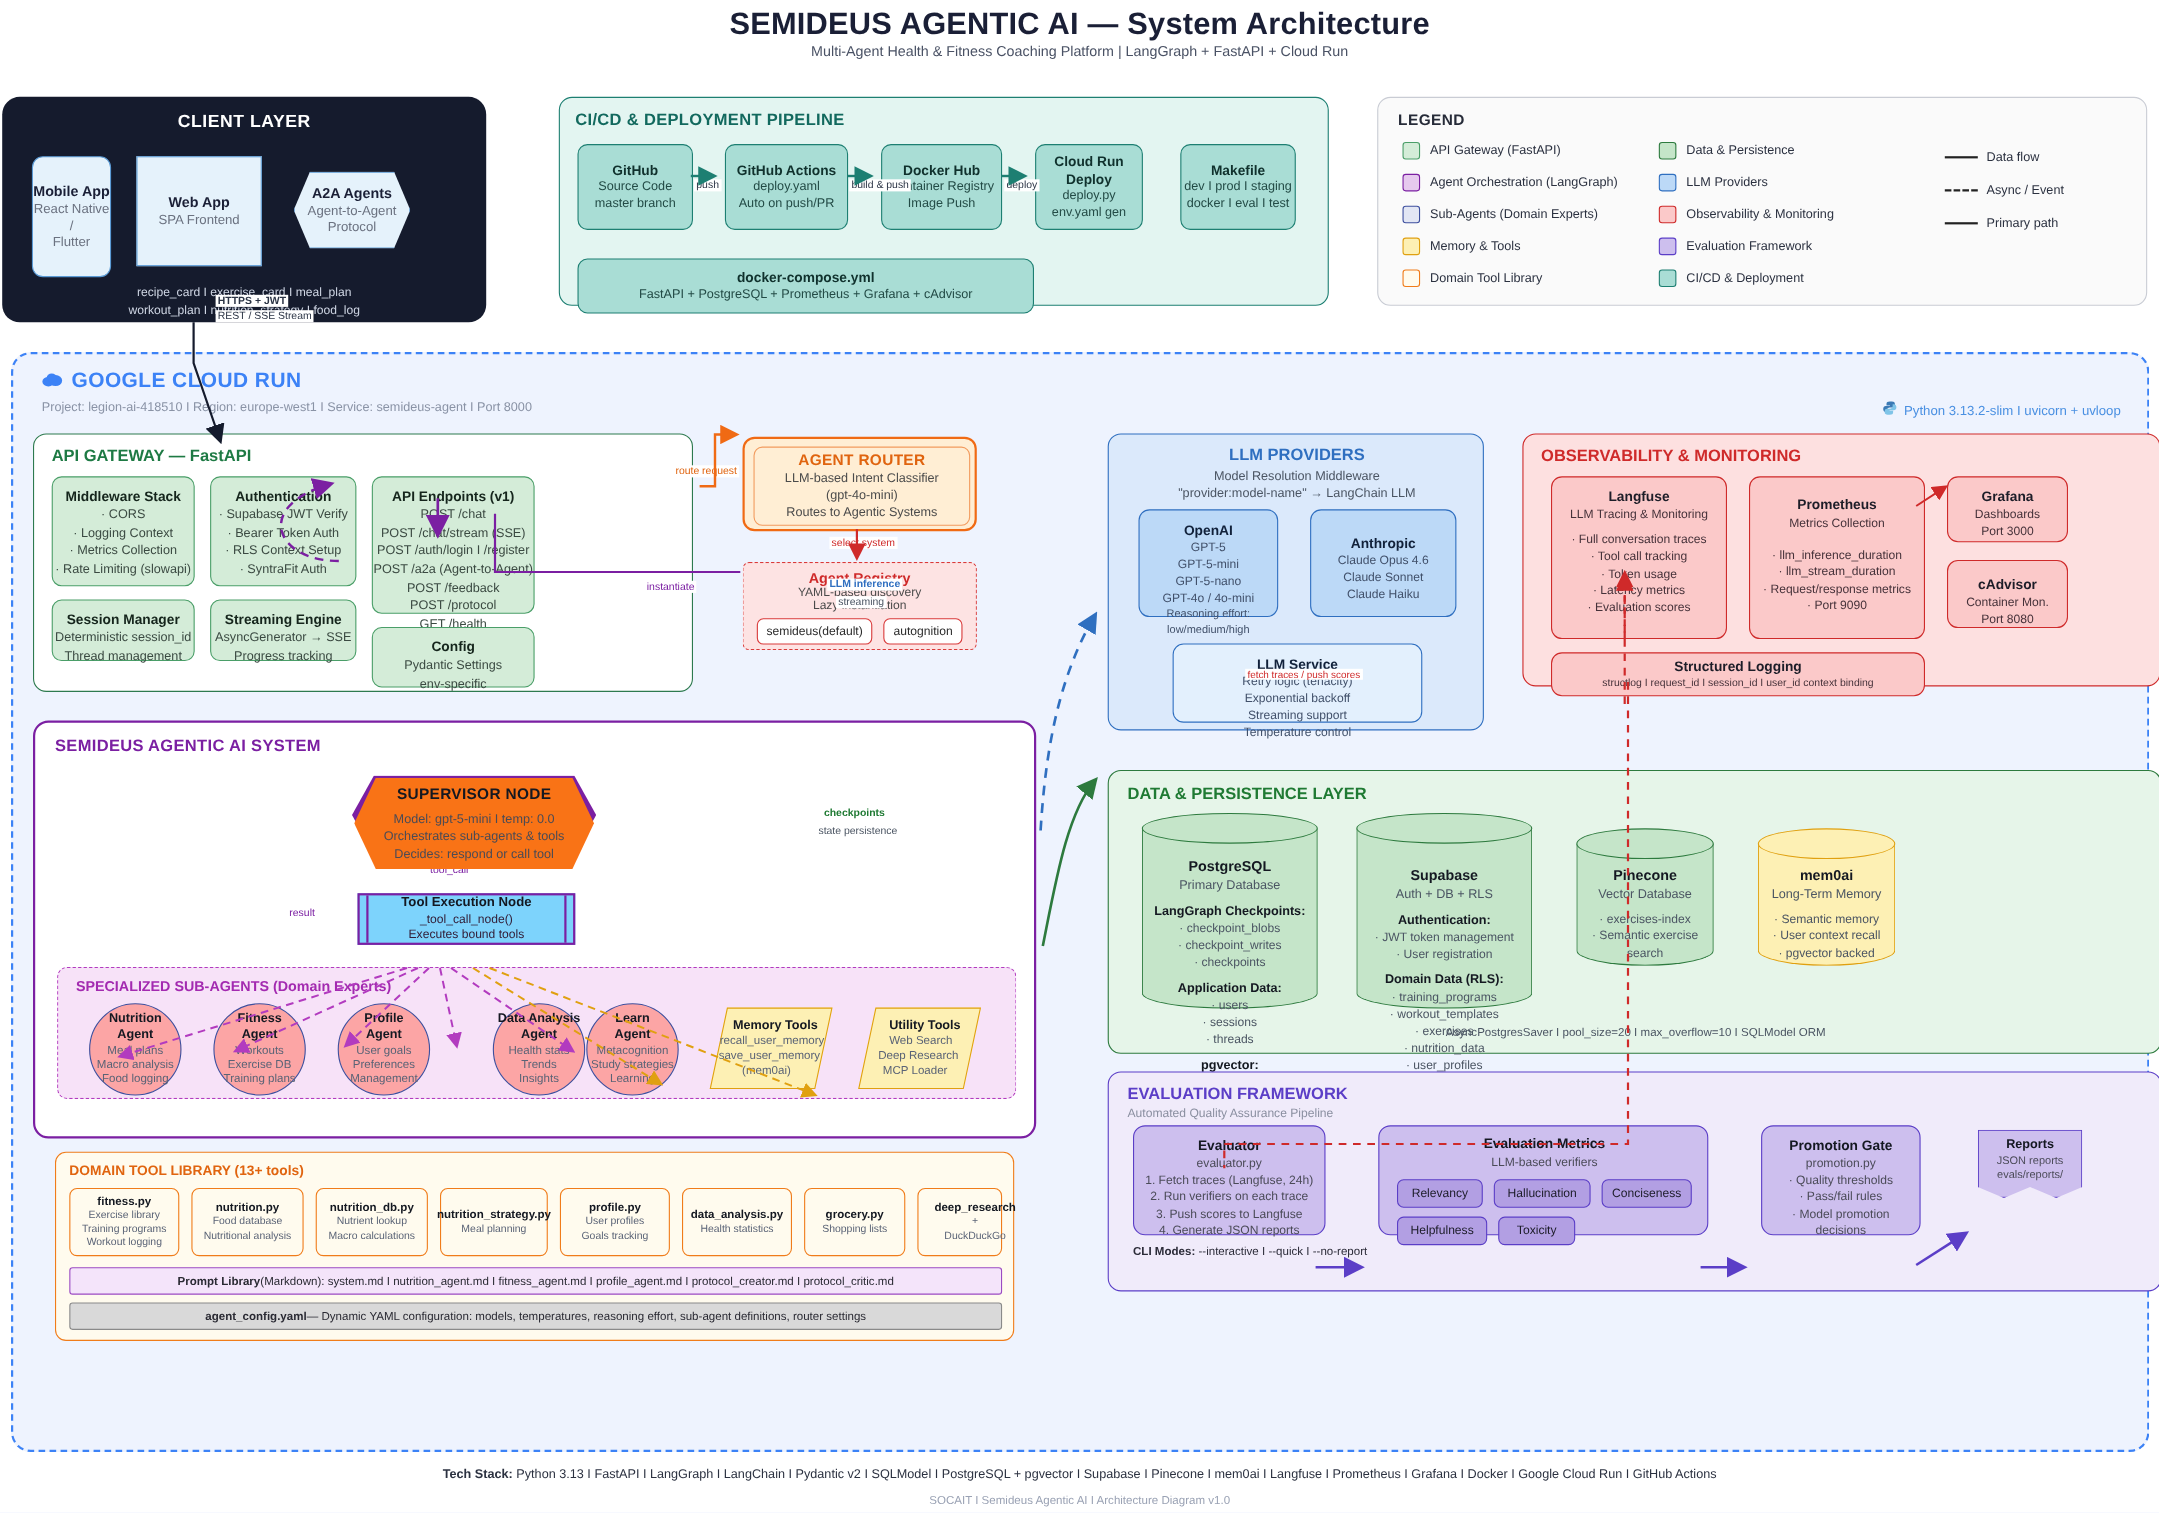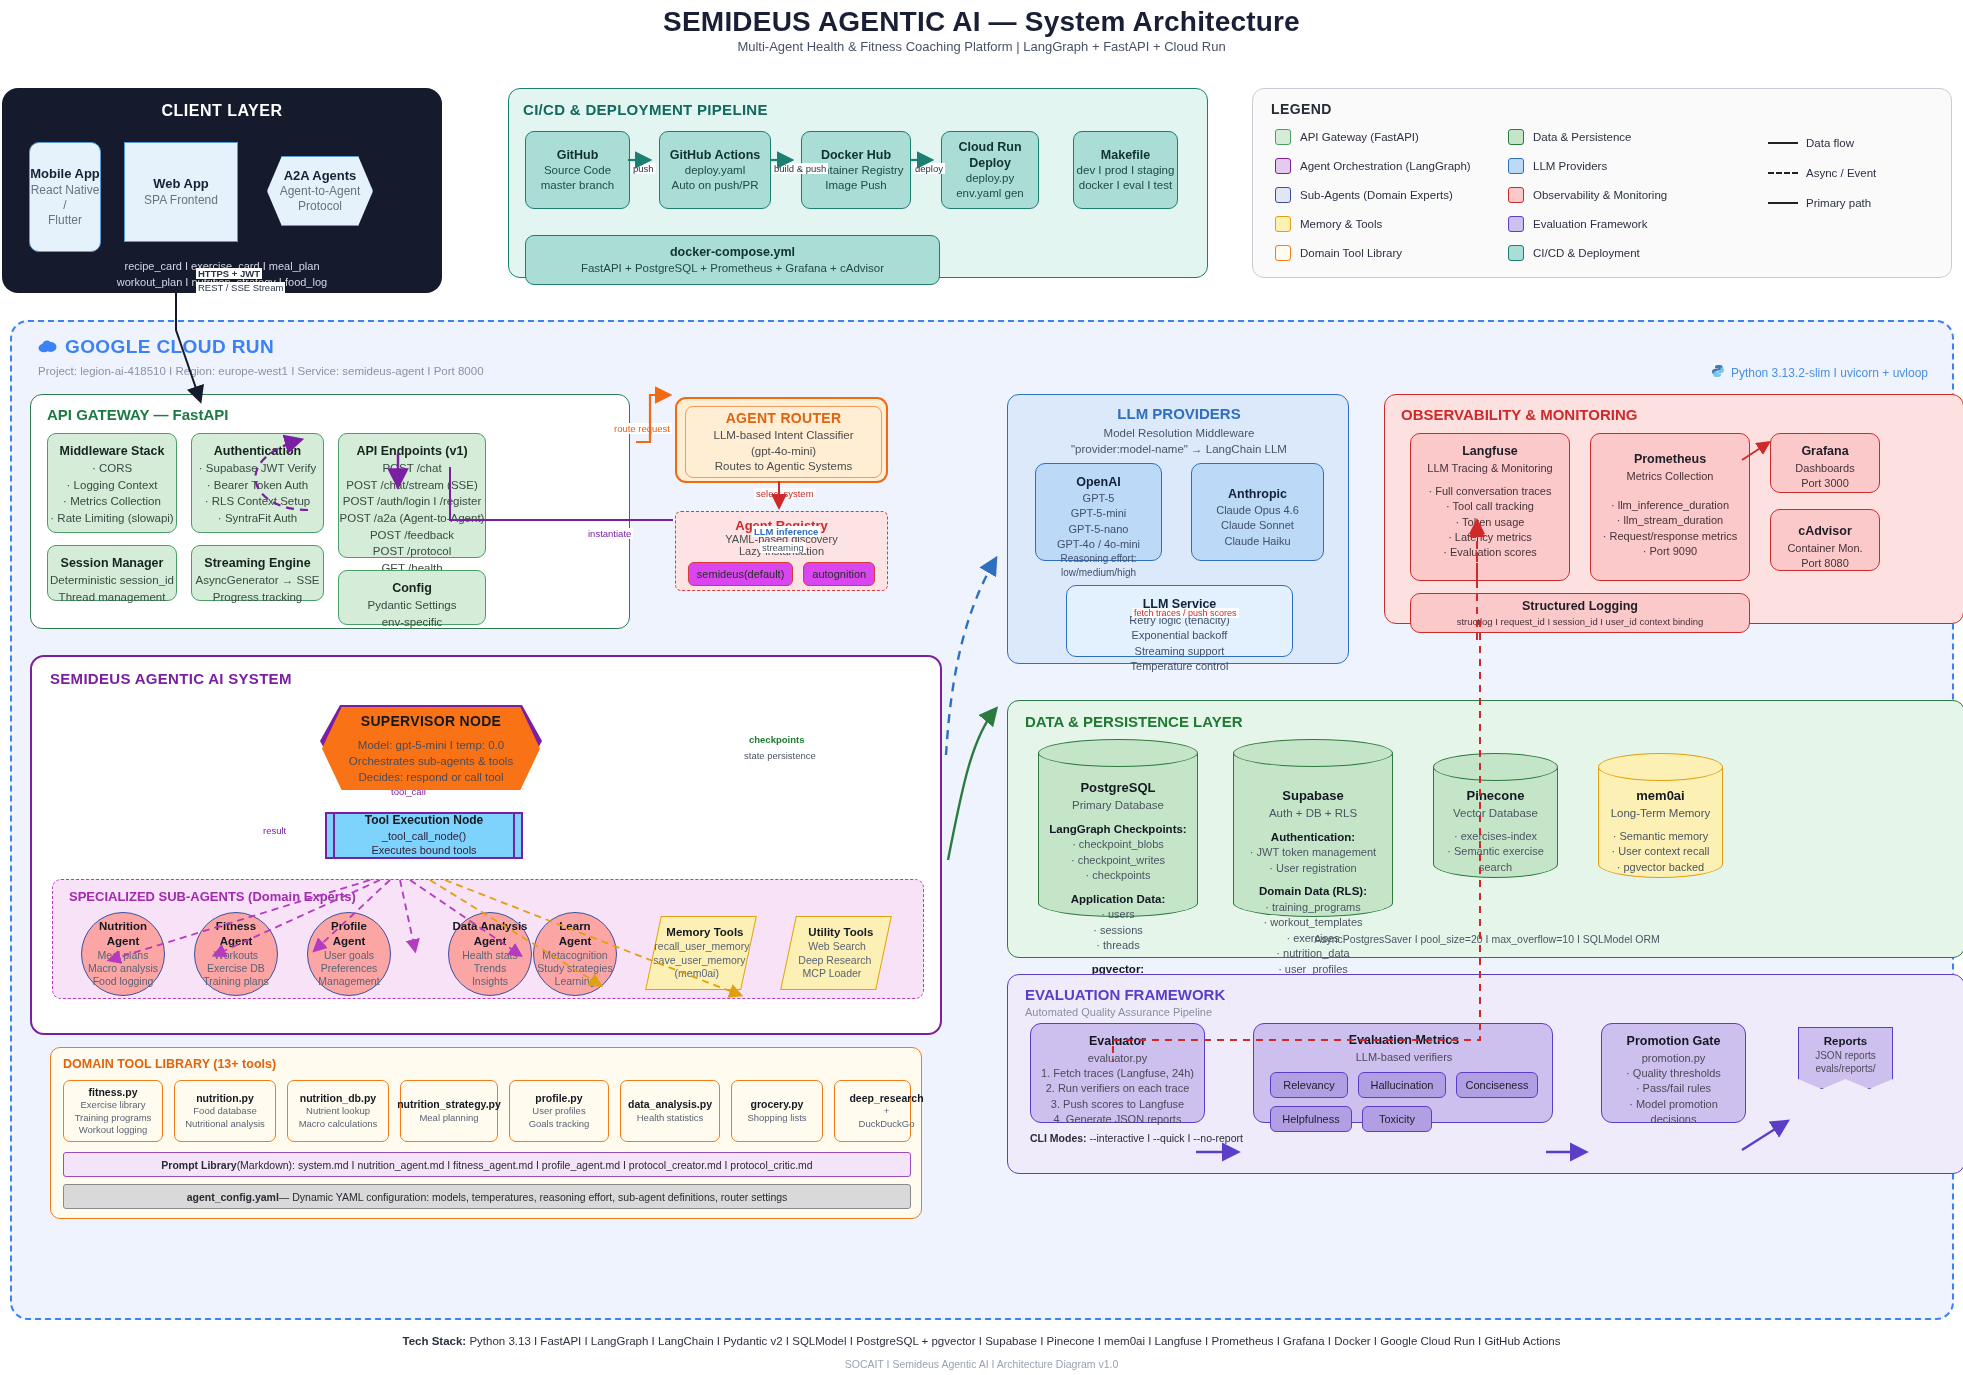--- a/index.html
+++ b/index.html
@@ -91,21 +91,21 @@
   #router { left:663px; top:75px; width:213px; height:86px;
     background:#ffeed4; border:2.6px solid #f06a14; border-radius:11px; }
   #router-inner { left:8px; top:7px; width:197px; height:72px; background:#ffeed4; border:1px solid #f29b5e; border-radius:8px;
     display:flex; flex-direction:column; align-items:center; justify-content:center; text-align:center; line-height:1.35; }
   .rt-name { font-weight:bold; font-size:14px; color:#e0640f; letter-spacing:.3px; }
   .rt-sub { font-size:11.5px; color:#4b4b4b; }
   #registry { left:663px; top:189px; width:213px; height:80px;
     background:#fde3e3; border:1.6px dashed #d93a3a; border-radius:6px; text-align:center; }
   .rg-name { font-weight:bold; font-size:13px; color:#cf2a2a; margin-top:6px; }
   .rg-sub { font-size:11px; color:#4b4b4b; }
-  .rg-chip { display:inline-flex; align-items:center; justify-content:center; background:#d946ef; border:1px solid #d93a3a; border-radius:6px; font-size:11px; color:#2b2b2b; height:24px; padding:0 8px; }
+  .rg-chip { display:inline-flex; align-items:center; justify-content:center; background:#ffffff; border:1px solid #d93a3a; border-radius:6px; font-size:11px; color:#2b2b2b; height:24px; padding:0 8px; }
 
   
   #llm { left:995px; top:72px; width:342px; height:270px;
     background:#dbe9fb; border:1.6px solid #2f6fc0; border-radius:12px; }
   #llm-title { left:0; top:10px; width:342px; text-align:center; font-size:15px; font-weight:bold; color:#2f6fc0; }
   #llm-s1 { left:0; top:32px; width:342px; text-align:center; font-size:11.5px; color:#4b5563; }
   #llm-s2 { left:0; top:48px; width:342px; text-align:center; font-size:11.5px; color:#4b5563; }
   .llm-box { background:#bcd9f7; border:1px solid #2f6fc0; border-radius:10px;
     display:flex; flex-direction:column; align-items:center; text-align:center; line-height:1.38; padding-top:10px; }
   .lb-name { font-weight:bold; font-size:12.5px; color:#11213a; }

